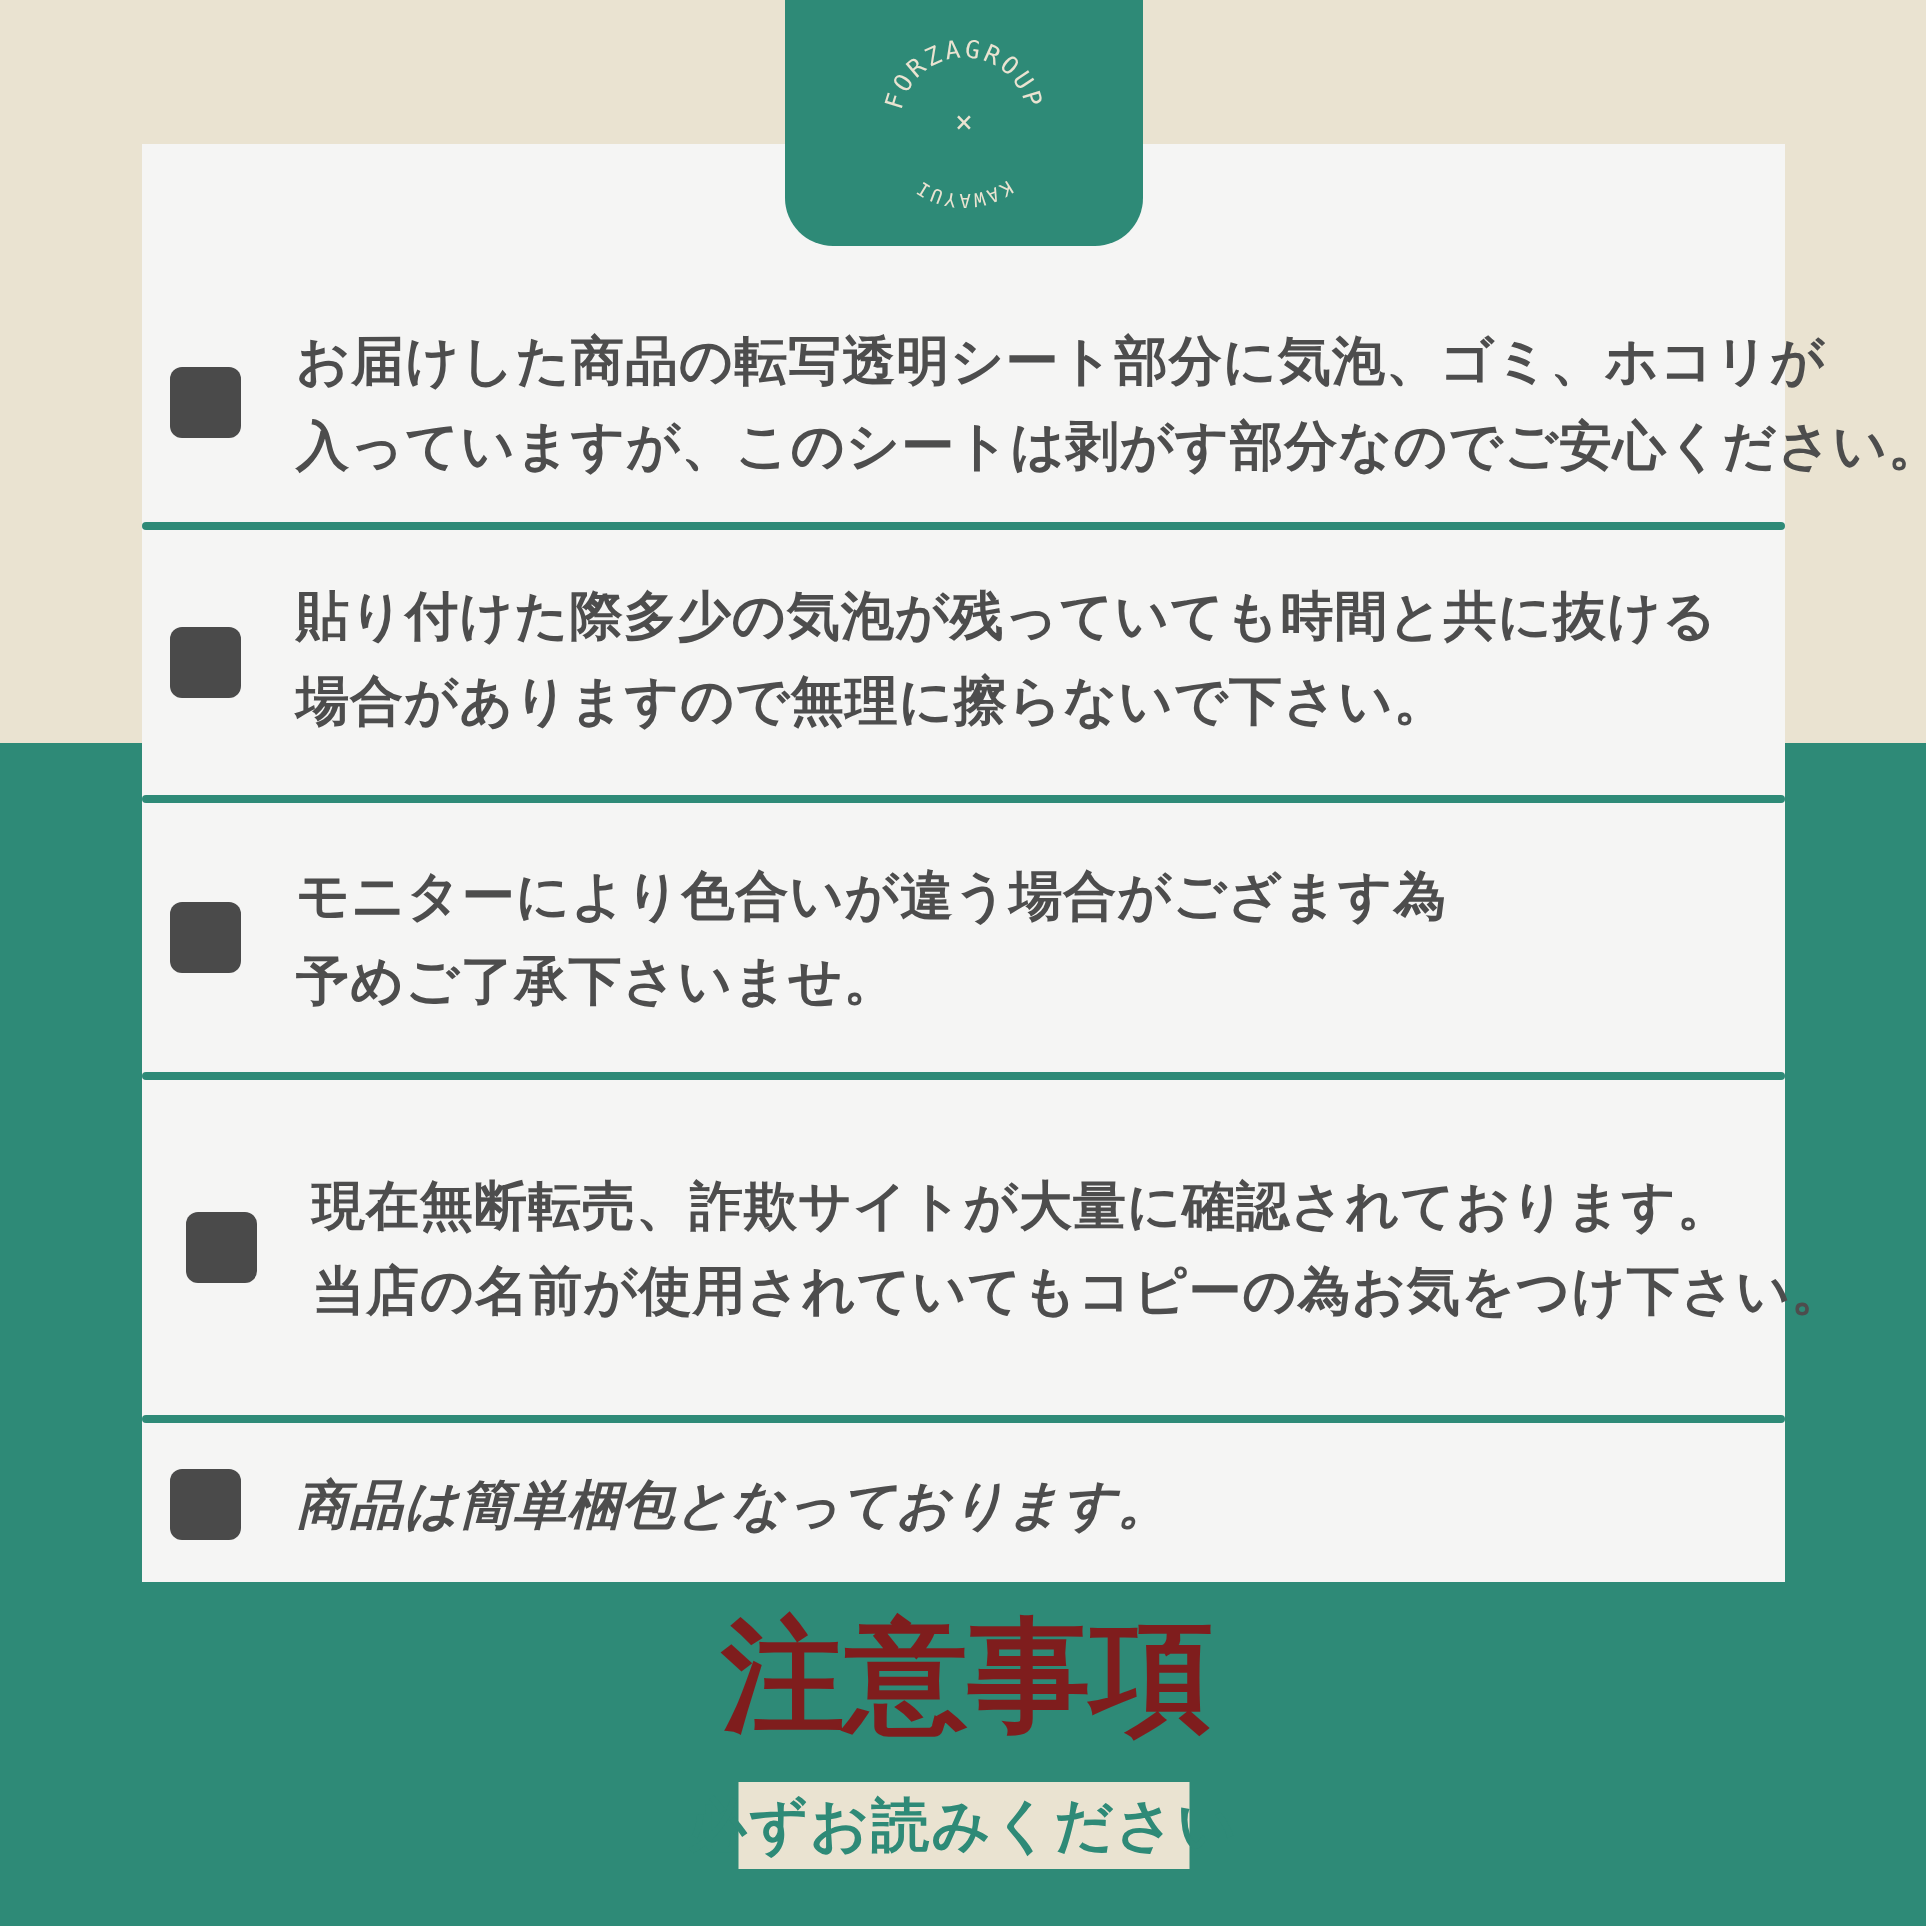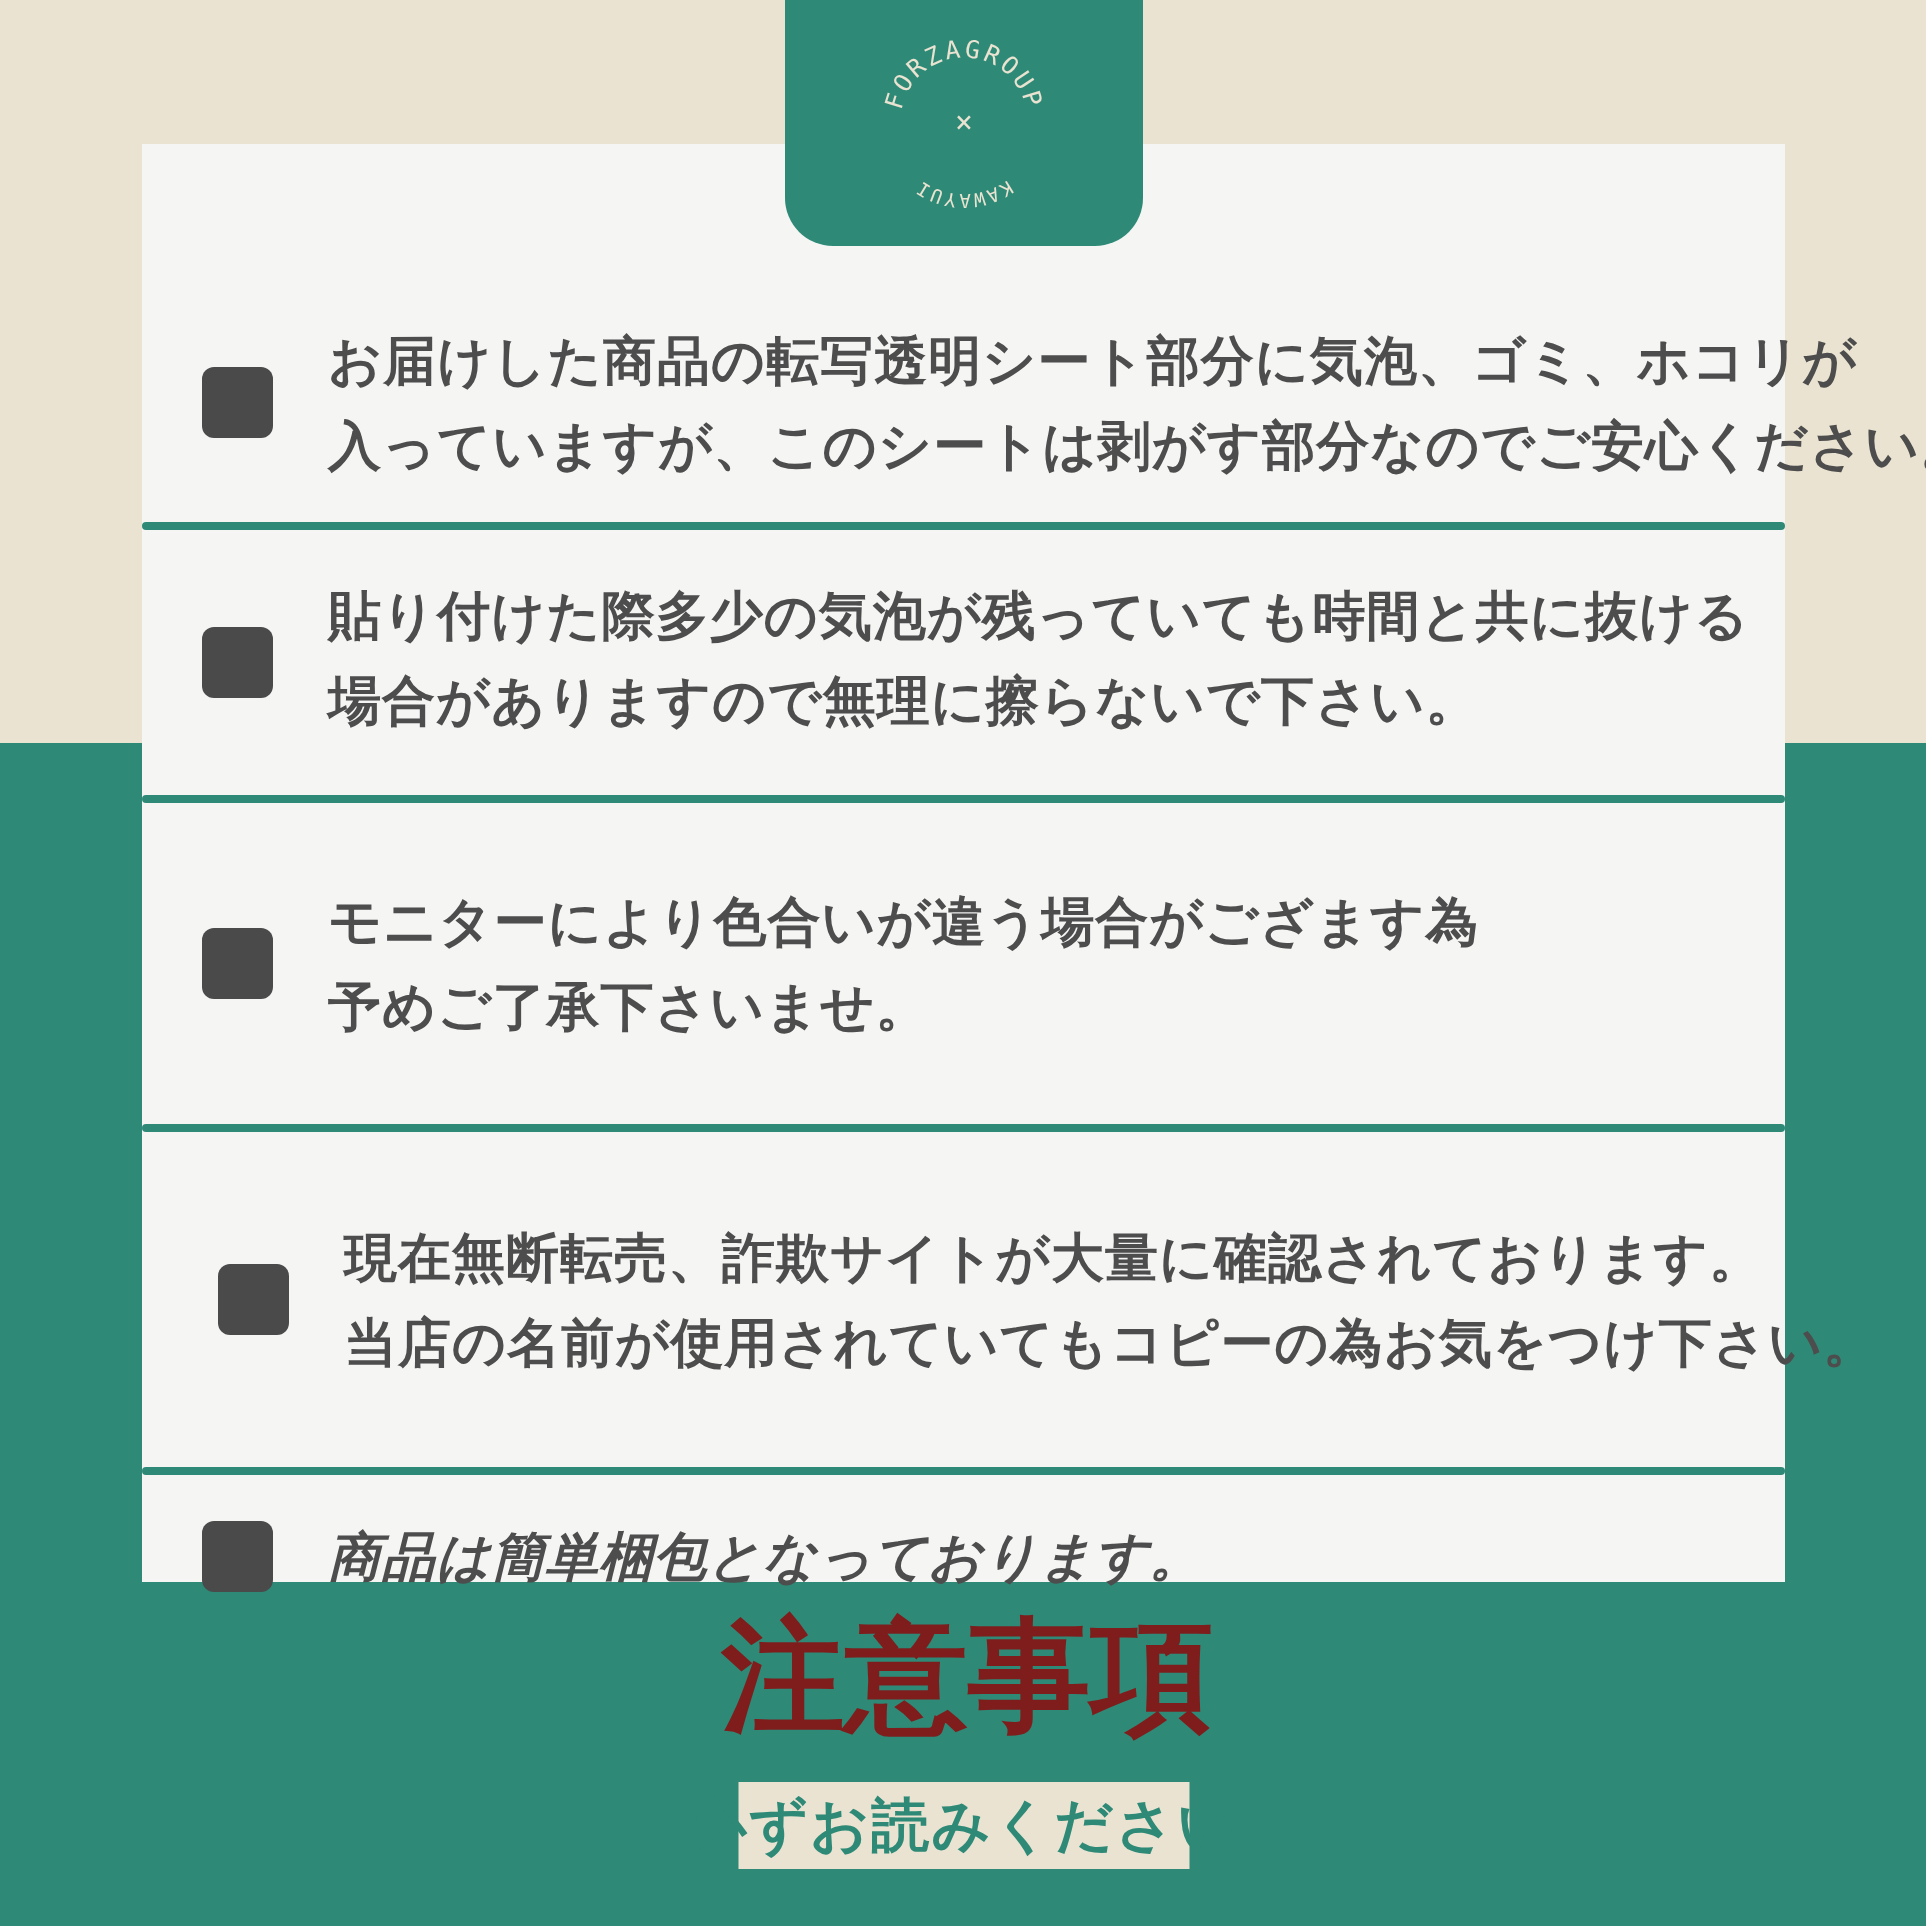--- a/index.html
+++ b/index.html
@@ -13,25 +13,25 @@
   .bg-bottom{position:absolute;left:0;top:743px;width:100%;height:1184px;background:#2e8a77;}
 
   
   .card{
     position:absolute;left:142px;top:144px;width:1643px;height:1438px;
     background:#f5f5f4;display:flex;flex-direction:column;box-sizing:border-box;
   }
   .divider{height:8px;background:#2e8a77;flex:0 0 auto;border-radius:4px;}
   .section{
     display:flex;align-items:center;box-sizing:border-box;
-    padding-left:60px;padding-right:40px;flex:0 0 auto;
+    padding-left:28px;padding-right:40px;flex:0 0 auto;
   }
   .s1{height:378px;padding-top:139px;}
   .s2{height:265px;font-family:Liberation Mono, monospace;}
-  .s3{height:321px;}
+  .s3{height:269px;}
   .s4{height:335px;margin-left:16px;}
   .s5{height:162px;font-style:italic;}
   .checkbox{
     flex:0 0 auto;width:71px;height:71px;background:#4a4a4a;border-radius:12px;
     margin-right:55px;
   }
   .lines{
     color:#4d4d4d;font-size:53px;font-weight:700;line-height:85px;
     letter-spacing:1px;white-space:nowrap;
   }

